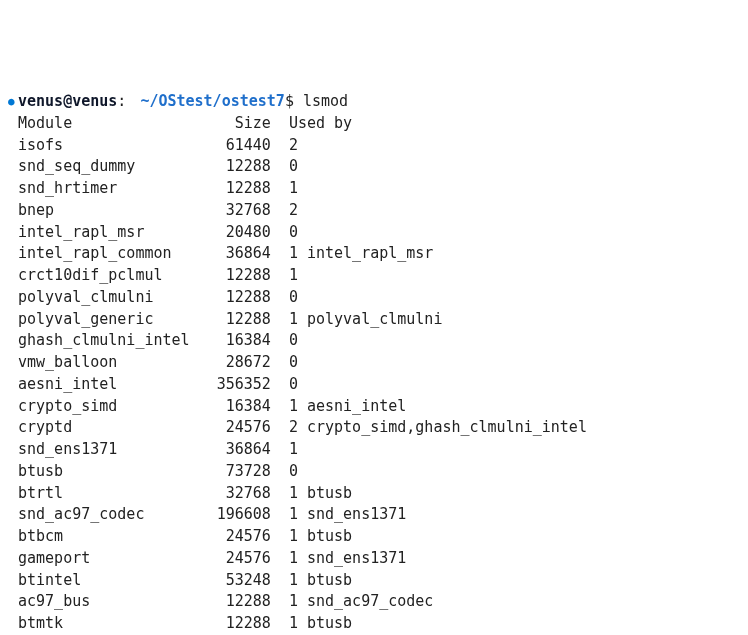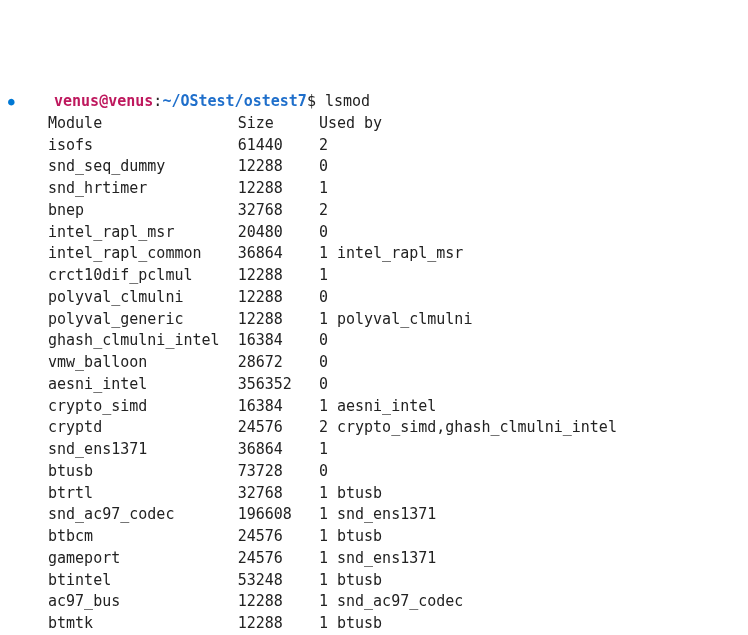--- a/index.html
+++ b/index.html
@@ -17,46 +17,46 @@
       white-space: pre;
     }
     .bullet {
       color: #0078d4;
       display: inline-block;
       width: 10px;
       font-size: 11px;
       vertical-align: middle;
     }
     .prompt-user {
-      color: #be185d;
+      color: #0f172a;
       font-weight: bold;
-      margin-left: 36px;
     }
     .prompt-path {
       color: #1f6fcb;
       font-weight: bold;
+      margin-left: 14px;
     }
     .prompt-sep {
       color: #222222;
     }
     .line {
       display: block;
       padding-left: 10px;
     }
     .line.first {
       padding-left: 0;
     }
     .col-module {
       display: inline-block;
       width: 21ch;
-      margin-left: 30px;
     }
     .col-size {
       display: inline-block;
       width: 7ch;
+      text-align: right;
     }
     .col-sep {
       display: inline-block;
       width: 2ch;
     }
     .col-used {
       display: inline-block;
       text-align: center;
     }
   </style>

